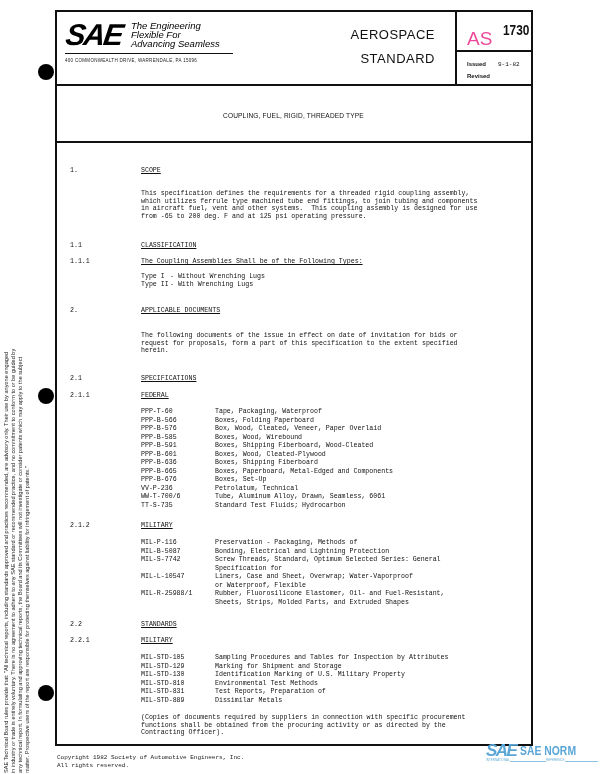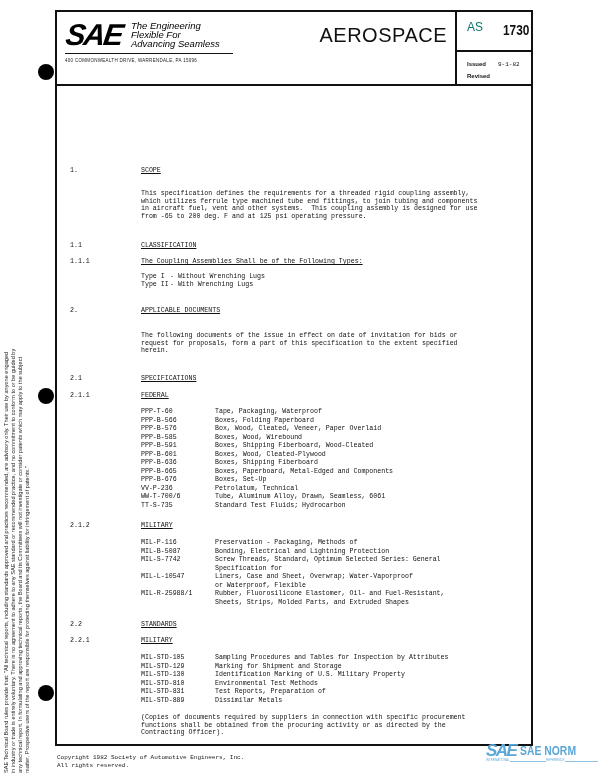--- a/index.html
+++ b/index.html
@@ -16,28 +16,28 @@
               font-weight: bold; font-style: italic; font-size: 30px; letter-spacing: -2px;
               color: #000; line-height: 30px; transform: skewX(-8deg); }
   .sae-tag { position: absolute; left: 74px; top: 9px; font-family: "Liberation Sans", sans-serif;
              font-style: italic; font-weight: normal; font-size: 9.5px; line-height: 9px; color: #000; }
   .logo-rule { position: absolute; left: 8px; top: 41px; width: 168px; height: 1px; background: #111; }
   .address { position: absolute; left: 8px; top: 46px; font-family: "Liberation Sans", sans-serif;
              font-size: 4.5px; letter-spacing: 0.3px; color: #222; }
 
   .aero-cell { position: absolute; left: 248px; top: 0; width: 152px; height: 72px;
                border-right: 2px solid #111; box-sizing: border-box; text-align: right; }
-  .aero-line { display: block; font-family: "Liberation Sans", sans-serif; font-size: 20px;
-               letter-spacing: 0.5px; color: #111; padding-right: 8px; line-height: 24px; }
+  .aero-line { display: block; font-family: "Liberation Sans", sans-serif; font-size: 13px;
+               letter-spacing: 0.5px; color: #111; padding-right: 20px; line-height: 24px; }
   .aero-line.l1 { margin-top: 11px; }
 
   .as-cell { position: absolute; left: 400px; top: 0; width: 76px; height: 40px;
              border-bottom: 2px solid #111; box-sizing: border-box; }
-  .as-code { position: absolute; left: 10px; top: 8px; font-family: "Liberation Sans", sans-serif;
-             font-size: 12px; color: #0f766e; }
+  .as-code { position: absolute; left: 10px; top: 16px; font-family: "Liberation Sans", sans-serif;
+             font-size: 19px; color: #ec4899; }
   .as-num { position: absolute; left: 46px; top: 10px; font-family: "Liberation Sans", sans-serif;
             font-size: 14px; font-weight: bold; color: #111; transform: scaleX(0.85); transform-origin: left; }
   .issued-cell { position: absolute; left: 400px; top: 40px; width: 76px; height: 32px; }
   .issued-lbl, .revised-lbl { position: absolute; left: 10px; font-family: "Liberation Sans", sans-serif;
              font-size: 6px; font-weight: bold; color: #111; }
   .issued-lbl { top: 9px; }
   .revised-lbl { top: 21px; }
   .issued-val { position: absolute; left: 41px; top: 9px; font-family: "Liberation Mono", monospace;
                 font-size: 6px; color: #111; }
 
@@ -93,32 +93,36 @@
       <div class="sae-tag">
         <div>The Engineering</div>
         <div>Flexible For</div>
         <div>Advancing Seamless</div>
       </div>
       <div class="logo-rule"></div>
       <div class="address">400 COMMONWEALTH DRIVE, WARRENDALE, PA 15096</div>
     </div>
     <div class="aero-cell">
       <span class="aero-line l1">AEROSPACE</span>
+      <span class="aero-line">STANDARD</span>
     </div>
     <div class="as-cell">
       <span class="as-code">AS</span>
       <span class="as-num">1730</span>
     </div>
     <div class="issued-cell">
       <span class="issued-lbl">Issued</span>
       <span class="issued-val">9-1-82</span>
       <span class="revised-lbl">Revised</span>
     </div>
   </div>
 
+  <div class="title-row">
+    <div class="doc-title">COUPLING, FUEL, RIGID, THREADED TYPE</div>
+  </div>
 
   <div class="t num" style="top:155px;">1.</div>
   <div class="t hd" style="top:155px;">SCOPE</div>
   <div class="t para" style="top:178px;"><div>This specification defines the requirements for a threaded rigid coupling assembly,</div><div>which utilizes ferrule type machined tube end fittings, to join tubing and components</div><div>in aircraft fuel, vent and other systems.  This coupling assembly is designed for use</div><div>from -65 to 200 deg. F and at 125 psi operating pressure.</div></div>
 
   <div class="t num" style="top:230px;">1.1</div>
   <div class="t hd" style="top:230px;">CLASSIFICATION</div>
 
   <div class="t num" style="top:246px;">1.1.1</div>
   <div class="t hd" style="top:246px;">The Coupling Assemblies Shall be of the Following Types:</div>

